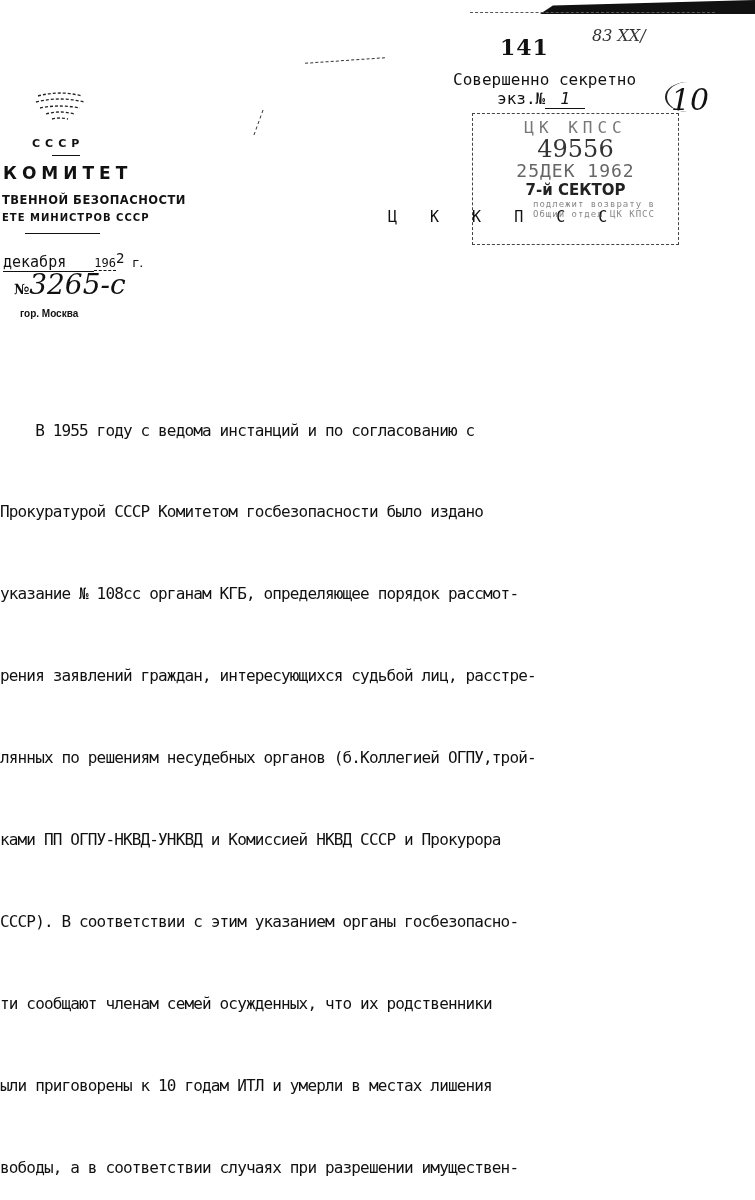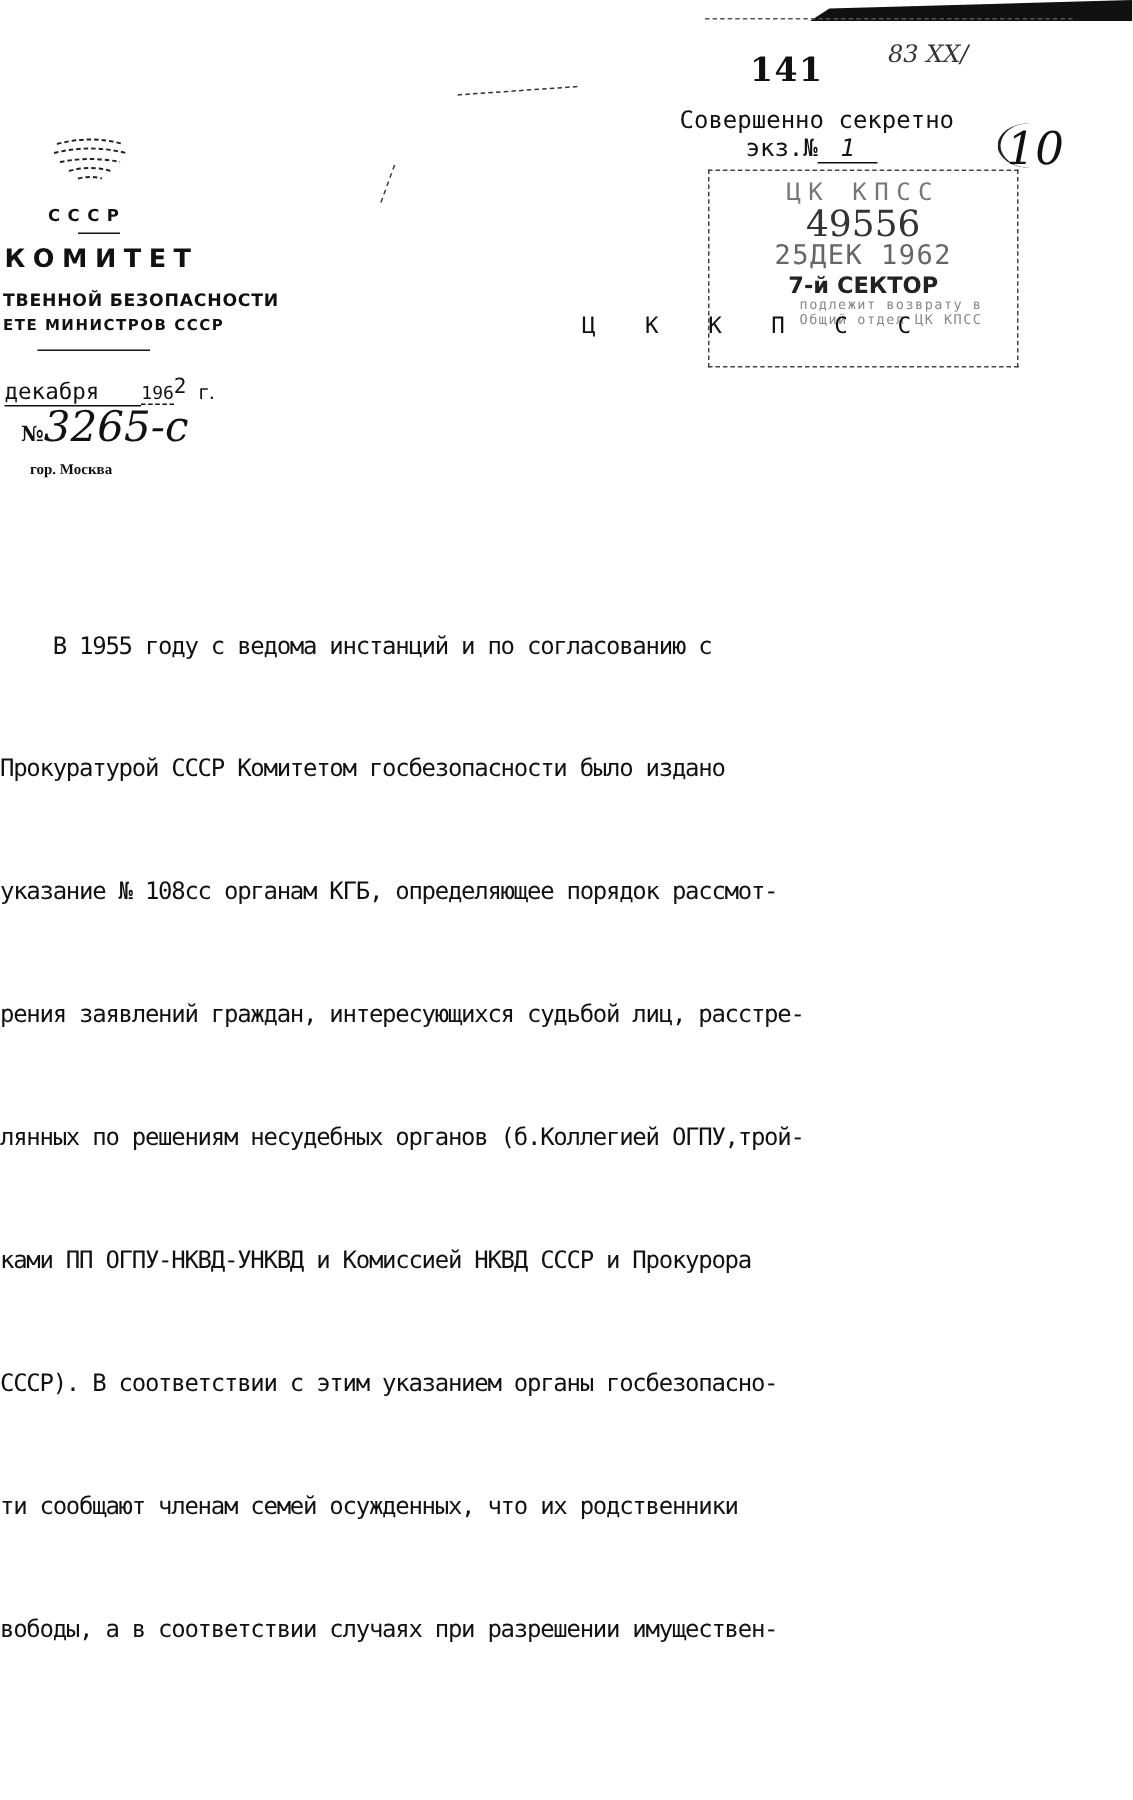--- a/index.html
+++ b/index.html
@@ -37,21 +37,21 @@
   .lh-sec { left: 2px; top: 193px; font-size: 11.5px; font-weight: bold; font-family: "DejaVu Sans", sans-serif; letter-spacing: 0.5px; }
   .lh-council { left: 2px; top: 212px; font-size: 10px; font-weight: bold; font-family: "DejaVu Sans", sans-serif; letter-spacing: 1px; }
   .lh-council-rule { left: 25px; top: 233px; width: 75px; border-top: 1.5px solid #111; }
   .date-line { left: 3px; top: 250px; font-size: 15px; font-family: "DejaVu Sans Mono", monospace; }
   .date-line .month { border-bottom: 1.5px solid #111; padding-right: 28px; }
   .date-line .year { font-size: 12px; margin-left: 0; border-bottom: 1px dashed #111; }
   .date-line .yr-sup { font-size: 14px; vertical-align: 4px; }
   .date-line .g { margin-left: 8px; font-size: 13px; font-family: "DejaVu Sans", sans-serif; }
   .reg-no { left: 14px; top: 268px; font-size: 28px; font-family: "DejaVu Serif", serif; font-style: italic; }
   .reg-no .pre { font-size: 14px; font-style: normal; font-weight: bold; }
-  .city { left: 20px; top: 308px; font-size: 10px; font-weight: bold; font-family: Liberation Serif, serif; }
+  .city { left: 20px; top: 308px; font-size: 10px; font-weight: bold; font-family: Liberation Sans, sans-serif; }
 
   
   .body-text { left: 0; top: 362px; width: 755px; font-size: 16px; line-height: 27.3px; white-space: pre; font-family: "DejaVu Sans Mono", monospace; letter-spacing: -0.85px; }
   .body-text .ln { display: block; height: 27.3px; }
 </style>
 </head>
 <body>
 
 <div class="abs top-bar"></div>
 <div class="abs archive-line"></div>
@@ -102,20 +102,21 @@
 
 <div class="abs body-text">
   <span class="ln">    В 1955 году с ведома инстанций и по согласованию с</span>
   <span class="ln">Прокуратурой СССР Комитетом госбезопасности было издано</span>
   <span class="ln">указание № 108сс органам КГБ, определяющее порядок рассмот-</span>
   <span class="ln">рения заявлений граждан, интересующихся судьбой лиц, расстре-</span>
   <span class="ln">лянных по решениям несудебных органов (б.Коллегией ОГПУ,трой-</span>
   <span class="ln">ками ПП ОГПУ-НКВД-УНКВД и Комиссией НКВД СССР и Прокурора</span>
   <span class="ln">СССР). В соответствии с этим указанием органы госбезопасно-</span>
   <span class="ln">ти сообщают членам семей осужденных, что их родственники</span>
+  <span class="ln">ыли приговорены к 10 годам ИТЛ и умерли в местах лишения</span>
   <span class="ln">вободы, а в соответствии случаях при разрешении имуществен-</span>
   
   
   
   
   
   
   
   
   

